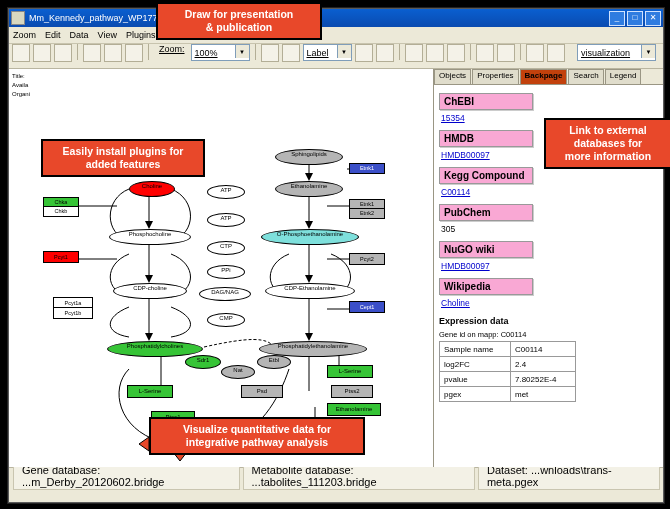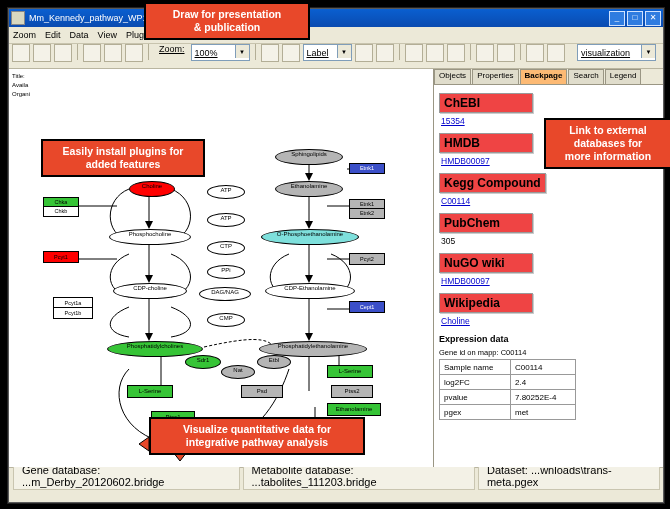--- a/index.html
+++ b/index.html
@@ -20,23 +20,23 @@
   .tsep{width:1px;height:16px;background:#b3ae96;margin:0 2px;}
   .zlabel{font-size:9px;margin:0 3px 0 5px;}
   .combo{height:15px;border:1px solid #7f9db9;background:#fff;font-size:9px;display:flex;align-items:center;padding-left:3px;position:relative;}
   .combo .arrow{position:absolute;right:0;top:0;width:13px;height:13px;background:#ece9d8;border-left:1px solid #7f9db9;display:flex;align-items:center;justify-content:center;font-size:6px;}
   
   .body{display:flex;height:398px;}
   .canvaswrap{position:relative;width:424px;background:#fff;border-right:1px solid #9a9684;overflow:hidden;}
   .sidepanel{flex:1;background:#ece9d8;display:flex;flex-direction:column;}
   .sidetabs{display:flex;height:15px;border-bottom:1px solid #9a9684;background:#ece9d8;}
   .sidetab{font-size:8px;padding:1px 4px;border:1px solid #9a9684;border-bottom:none;background:#e0ddcc;margin-right:1px;}
-  .sidetab.active{background:#fdba74;font-weight:bold;}
+  .sidetab.active{background:#c2410c;font-weight:bold;}
   .sidebody{flex:1;background:#fff;overflow:hidden;position:relative;padding:3px 5px;}
-  .dbbox{border:1px solid #999;background:#ef4444;font-size:12px;font-weight:bold;padding:2px 4px;display:inline-block;margin-top:5px;min-width:84px;box-shadow:1px 1px 0 #ccc;}
+  .dbbox{border:1px solid #999;background:#f9a8d4;font-size:10px;font-weight:bold;padding:2px 4px;display:inline-block;margin-top:5px;min-width:84px;box-shadow:1px 1px 0 #ccc;}
   .dblink{font-size:8.5px;color:#00c;text-decoration:underline;margin:3px 0 2px 2px;}
   .dbplain{font-size:8.5px;margin:3px 0 2px 2px;}
   .exprhdr{font-size:9px;font-weight:bold;margin-top:8px;}
   .exprsub{font-size:7.5px;margin:4px 0 2px 0;}
   table.expr{border-collapse:collapse;font-size:8px;}
   table.expr td{border:1px solid #999;padding:1px 4px;height:12px;}
   table.expr td.c1{width:62px;}
   table.expr td.c2{width:56px;}
   
   .statusbar{height:16px;background:#ece9d8;border-top:1px solid #b9b5a0;display:flex;align-items:center;padding-left:4px;}
@@ -288,14 +288,14 @@
     </div>
   </div>
 
   <div class="statusbar">
     <div class="cell">Gene database: ...m_Derby_20120602.bridge</div>
     <div class="cell">Metabolite database: ...tabolites_111203.bridge</div>
     <div class="cell">Dataset: ...wnloads\trans-meta.pgex</div>
   </div>
 </div>
 
-<div class="callout" style="left:144px;top:2px;width:150px;">Draw for presentation<br>&amp; publication</div>
+<div class="callout" style="left:156px;top:2px;width:150px;">Draw for presentation<br>&amp; publication</div>
 <div class="callout" style="left:544px;top:118px;width:112px;">Link  to external<br>databases  for<br>more information</div>
 
 </body></html>

